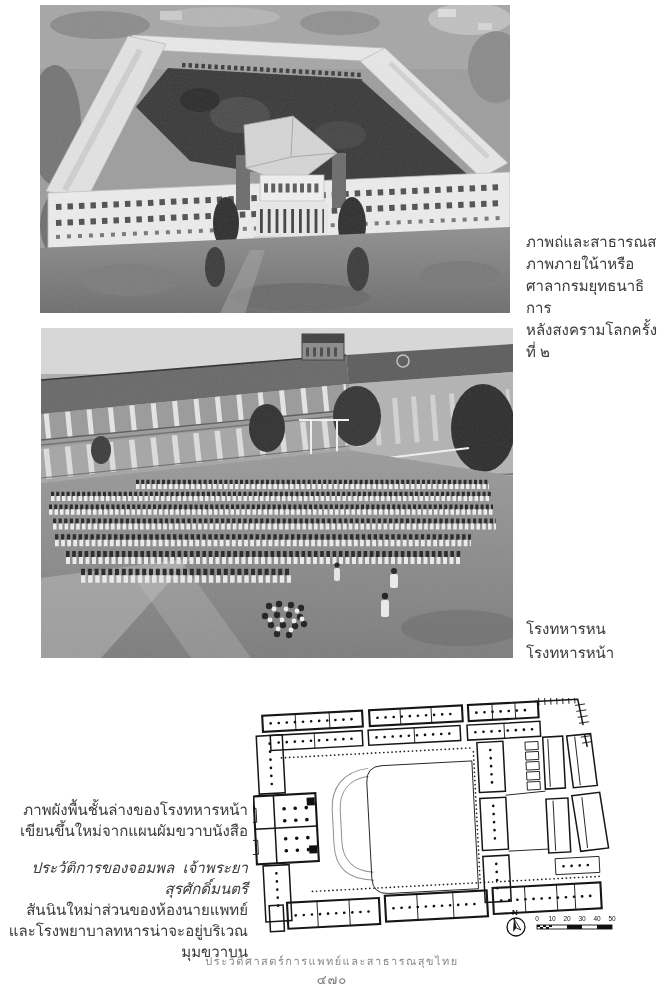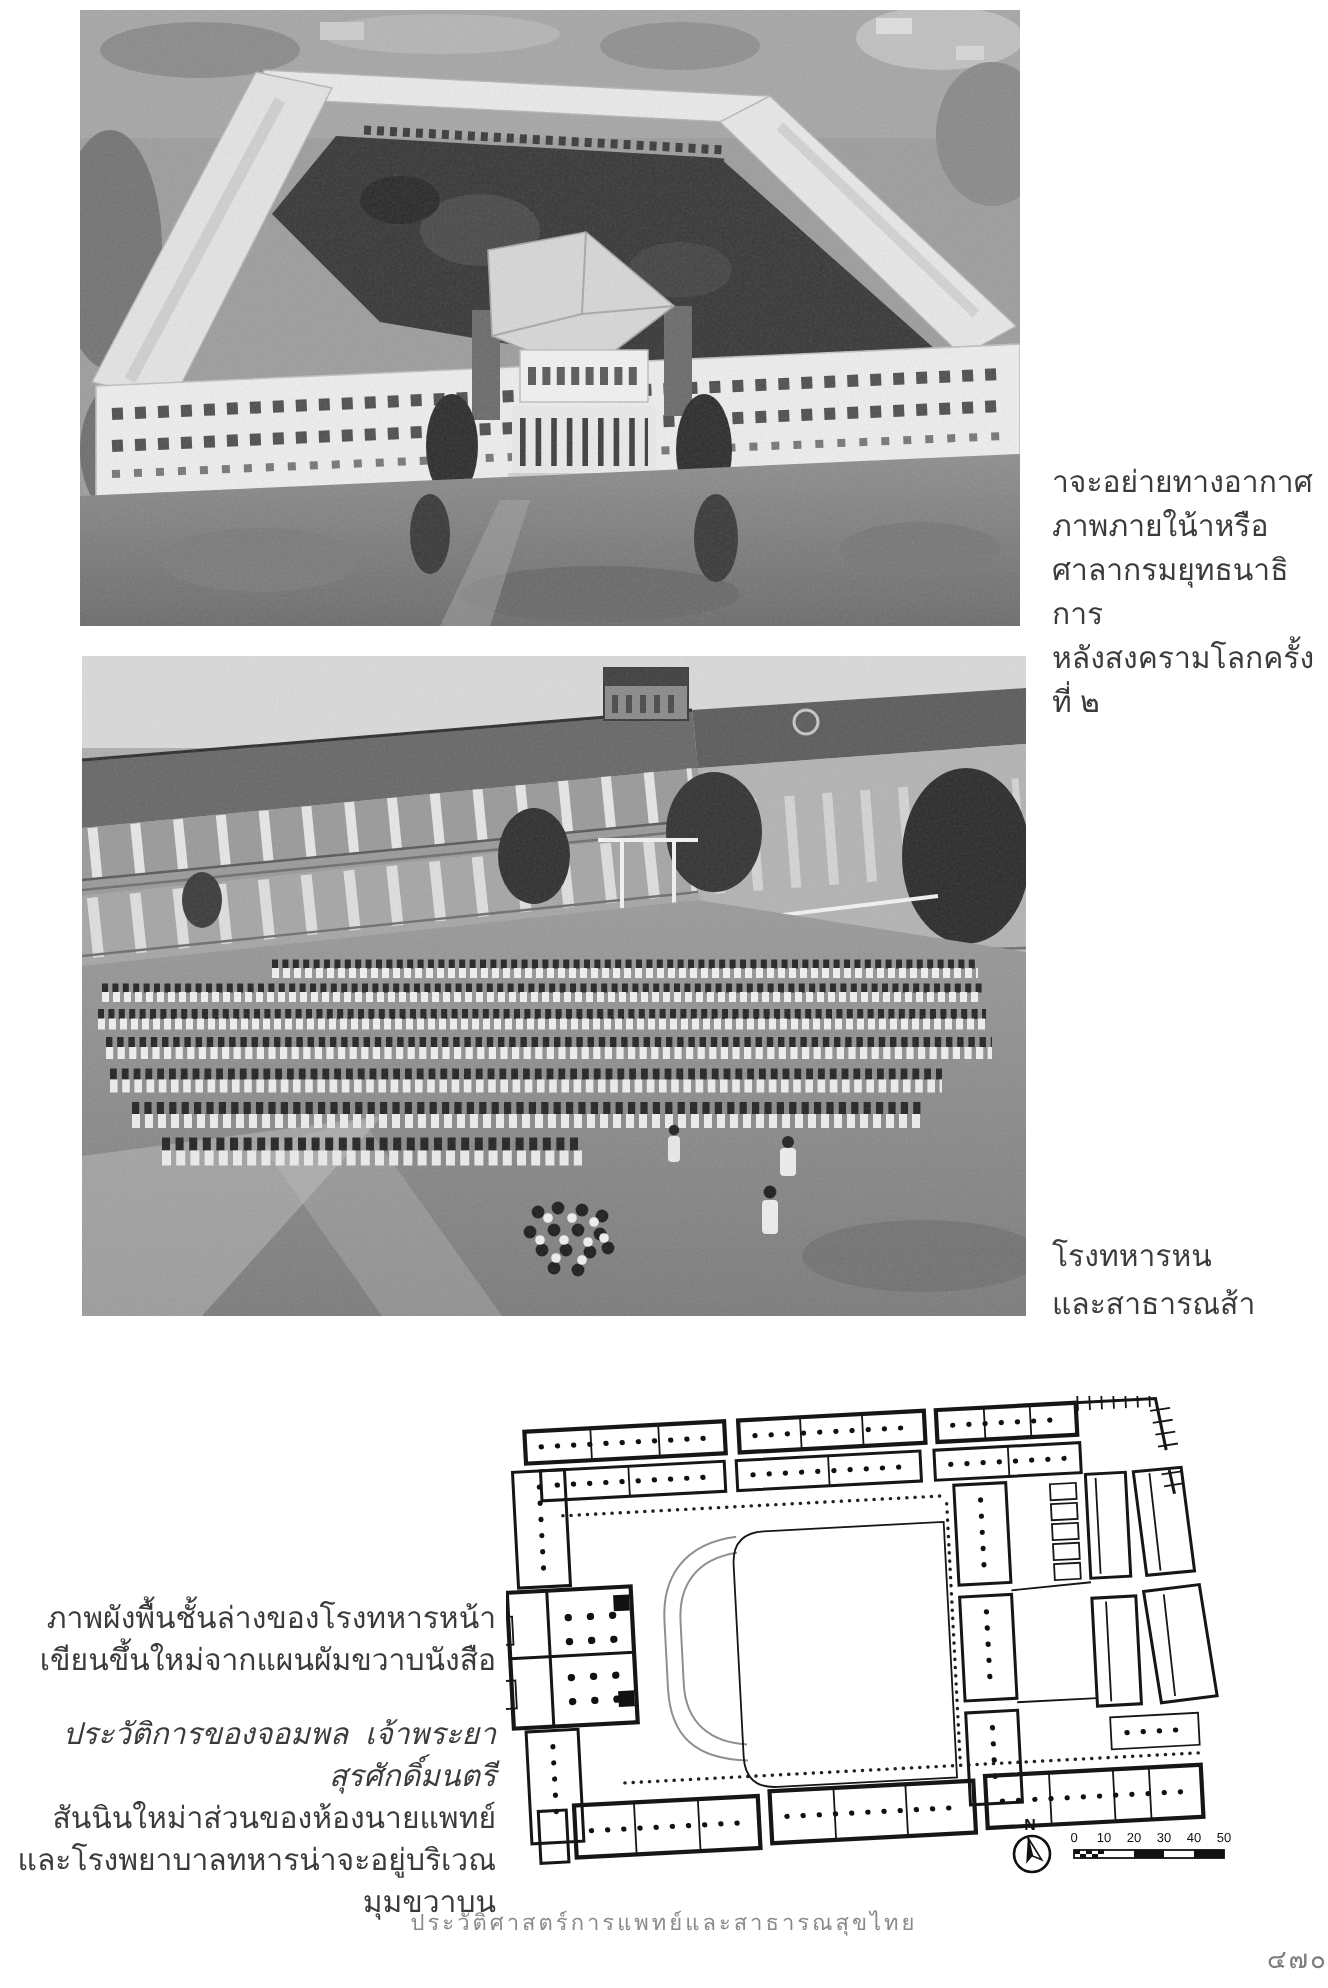--- a/index.html
+++ b/index.html
@@ -15,21 +15,21 @@
 
   .caption{position:absolute;color:#3b3b3b;font-size:15px;line-height:22px;}
   .caption span{display:block;}
   .caption-aerial{left:526px;top:231px;width:135px;}
   .caption-interior{left:526px;top:617px;width:135px;line-height:24px;}
   .caption-plan{left:8px;top:799px;width:240px;text-align:right;line-height:21px;}
   .caption-plan .italic{font-style:italic;margin-top:16px;}
 
   .footer-title{position:absolute;top:952px;left:0;width:664px;text-align:center;
     font-size:11px;letter-spacing:1.5px;color:#8a8a8a;font-family:Liberation Mono, monospace;}
-  .page-number{position:absolute;top:969px;left:0;width:664px;text-align:right;
+  .page-number{position:absolute;top:969px;left:0;width:664px;text-align:center;
     font-size:13px;letter-spacing:1px;color:#7d7d7d;}
 
   
   .w{stroke:#161616;stroke-width:1.5;fill:none;}
   .w2{stroke:#161616;stroke-width:2.1;fill:none;}
   .t{stroke:#161616;stroke-width:0.9;fill:none;}
   .dots{stroke:#111;stroke-width:2.6;stroke-linecap:round;stroke-dasharray:0.1 8;fill:none;}
   .bdots{stroke:#111;stroke-width:3.6;stroke-linecap:round;stroke-dasharray:0.1 11;fill:none;}
   .mdots{stroke:#222;stroke-width:1.7;stroke-linecap:round;stroke-dasharray:0.1 4;fill:none;}
   .road{stroke:#8f8f8f;stroke-width:1;fill:none;}
@@ -110,21 +110,21 @@
         <ellipse cx="420" cy="270" rx="40" ry="14" fill="#787878"></ellipse>
         <polygon points="180,308 210,245 225,245 205,308" fill="#a5a5a5" opacity="0.5"></polygon>
         <ellipse cx="175" cy="262" rx="10" ry="20" fill="#3a3a3a"></ellipse>
         <ellipse cx="318" cy="264" rx="11" ry="22" fill="#3a3a3a"></ellipse>
       </g>
       <rect width="470" height="308" filter="url(#gA)" opacity="0.14"></rect>
     </svg>
   </figure>
 
   <div class="caption caption-aerial">
-    <span>าจะอย่ายทางอากาศ</span>
+    <span>ภาพถ่และสาธารณส</span>
     <span>ภาพภายใน้าหรือ</span>
     <span>ศาลากรมยุทธนาธิการ</span>
     <span>หลังสงครามโลกครั้งที่ ๒</span>
   </div>
 
   <figure class="photo-interior">
     <svg viewBox="0 0 472 330" preserveAspectRatio="none">
       <defs>
         <linearGradient id="fieldGrad" x1="0" y1="0" x2="0" y2="1">
           <stop offset="0" stop-color="#9b9b9b"></stop>
@@ -230,21 +230,21 @@
           <circle cx="296" cy="237" r="2.6" fill="#222222"></circle>
         <rect x="349" y="246" width="8" height="14" rx="2" fill="#ededed"></rect>
           <circle cx="353" cy="243" r="3" fill="#222222"></circle>
       </g>
       <rect width="472" height="330" filter="url(#gB)" opacity="0.13"></rect>
     </svg>
   </figure>
 
   <div class="caption caption-interior">
     <span>โรงทหารหน</span>
-    <span>และสาธารณส้า</span>
+    <span>โรงทหารหน้า</span>
   </div>
 
   <figure class="plan-figure">
     <svg viewBox="0 0 405 248">
       <g transform="rotate(-3 200 124)">
 
         <g>
           <polyline class="w" points="288,8 331,8 335,34"></polyline>
           <line class="t" x1="292" y1="4" x2="292" y2="12"></line>
             <line class="t" x1="298" y1="4" x2="298" y2="12"></line>

